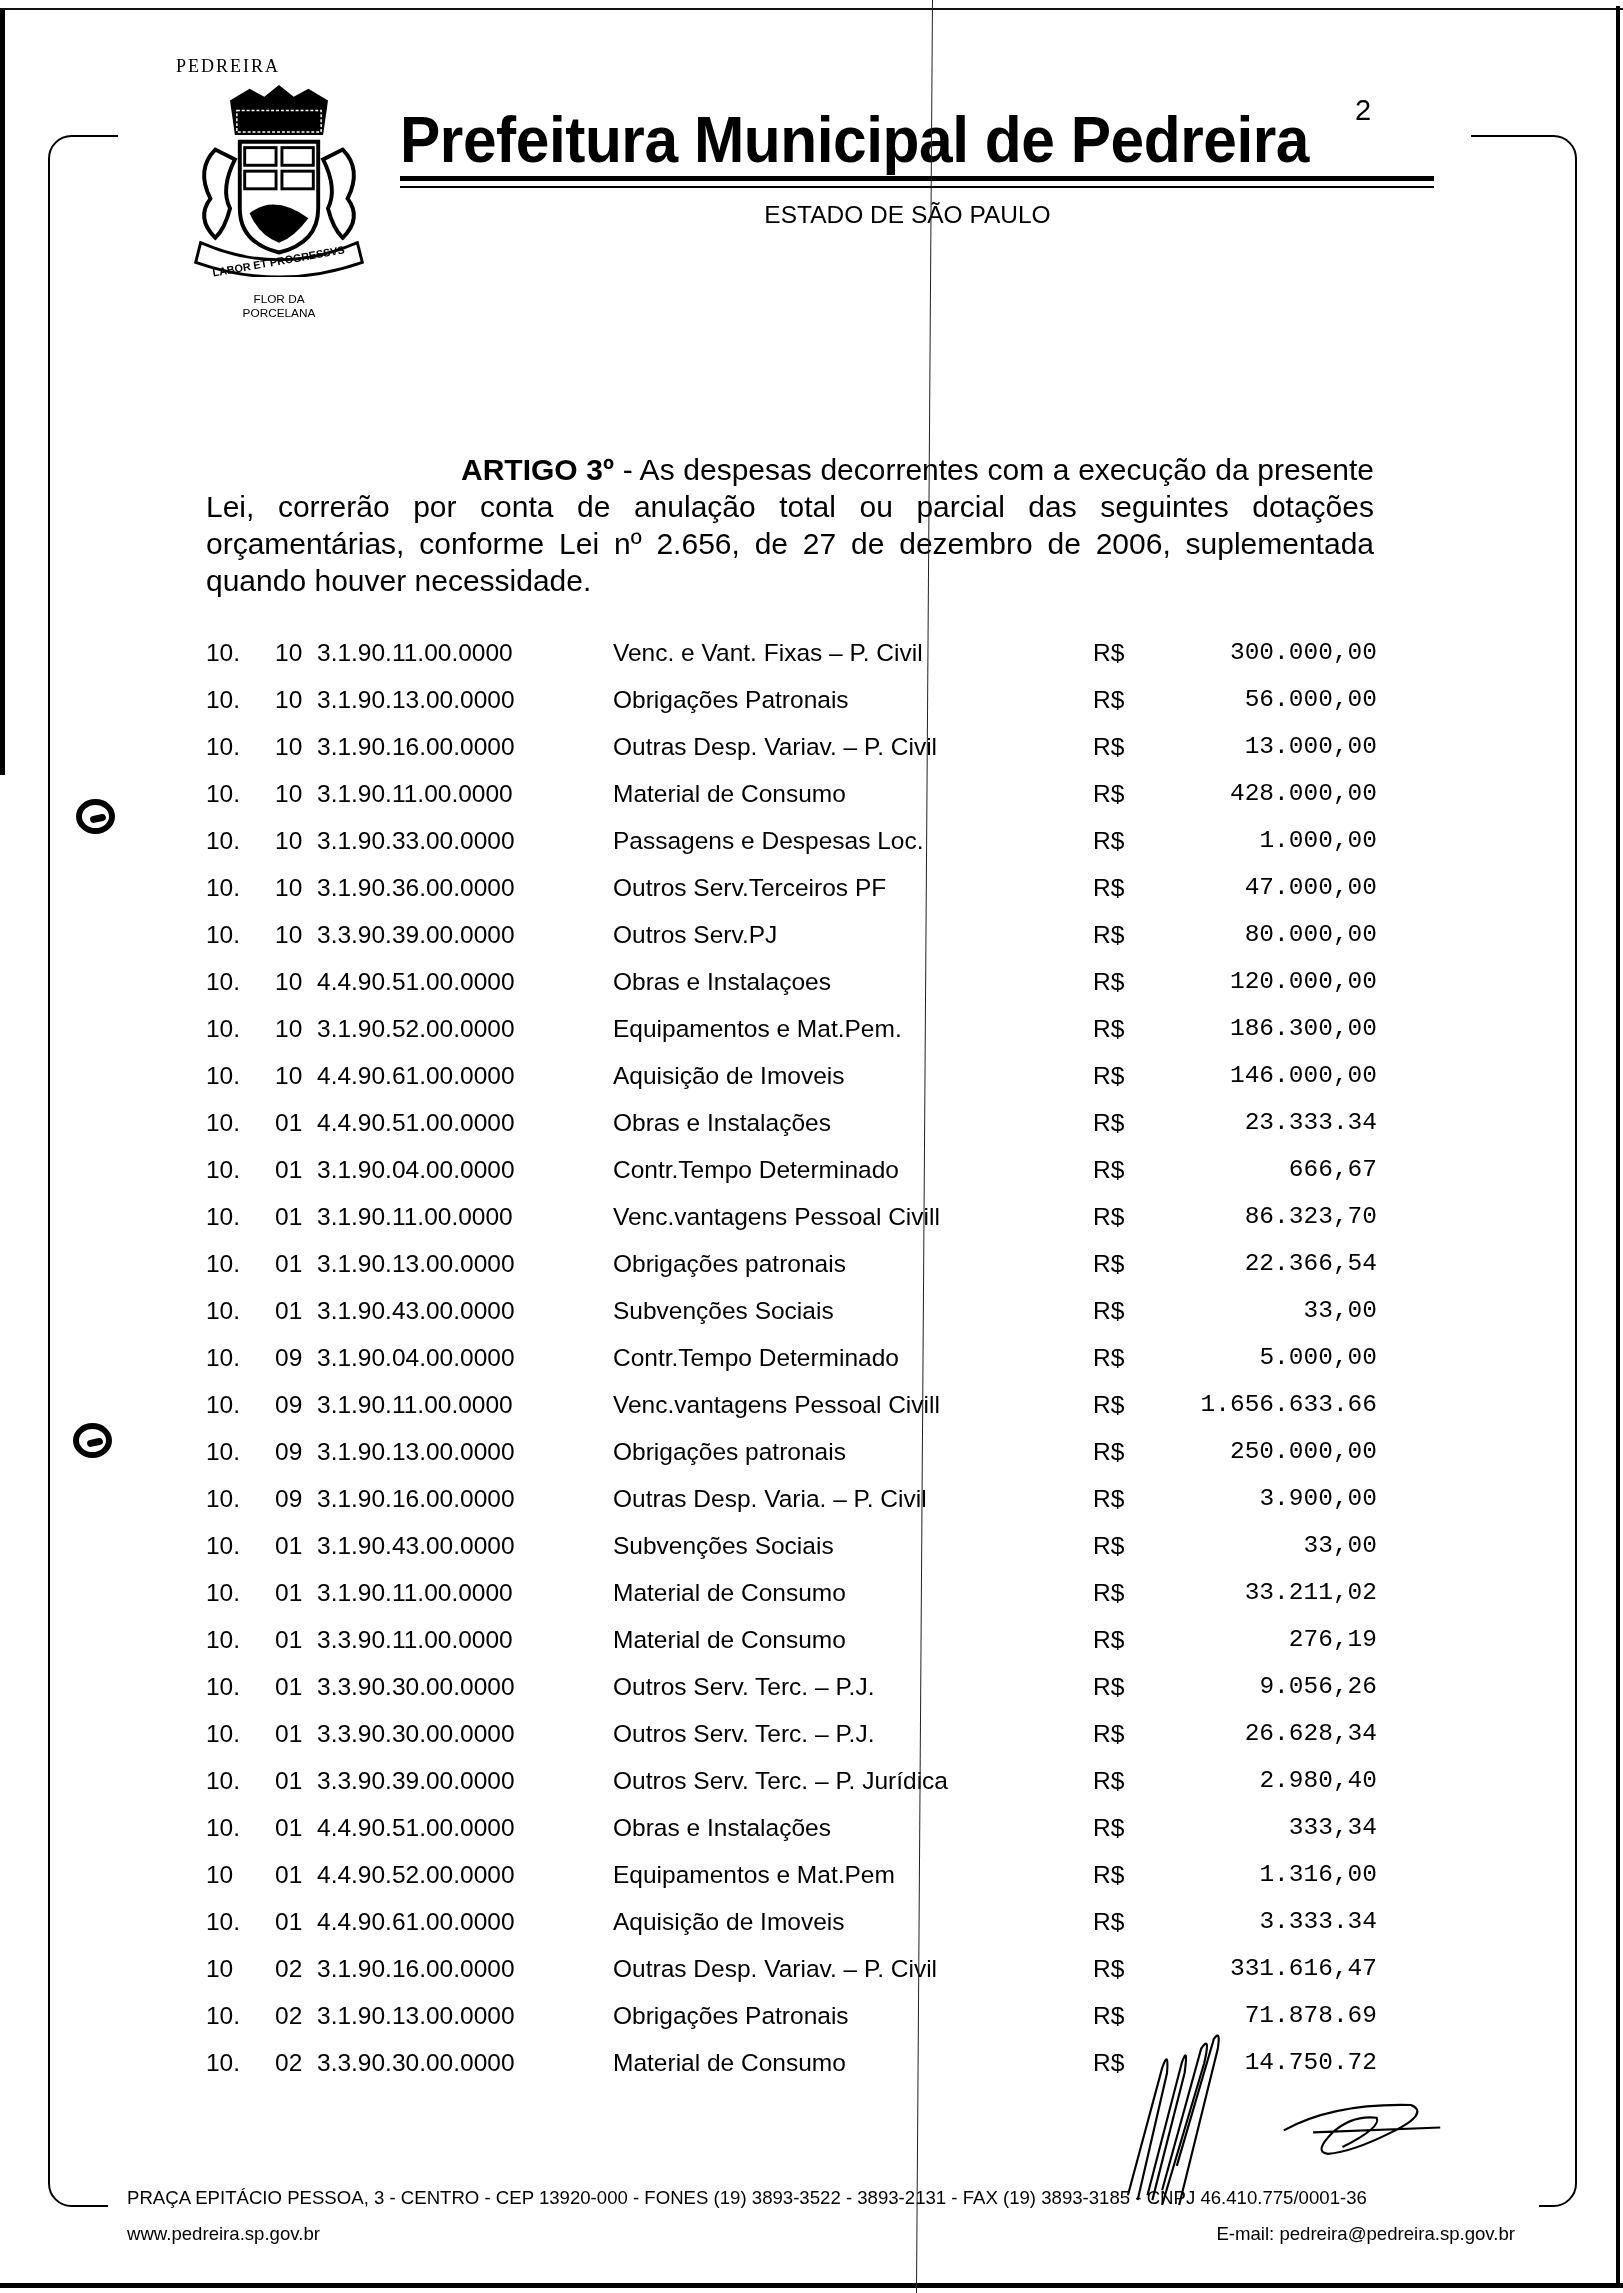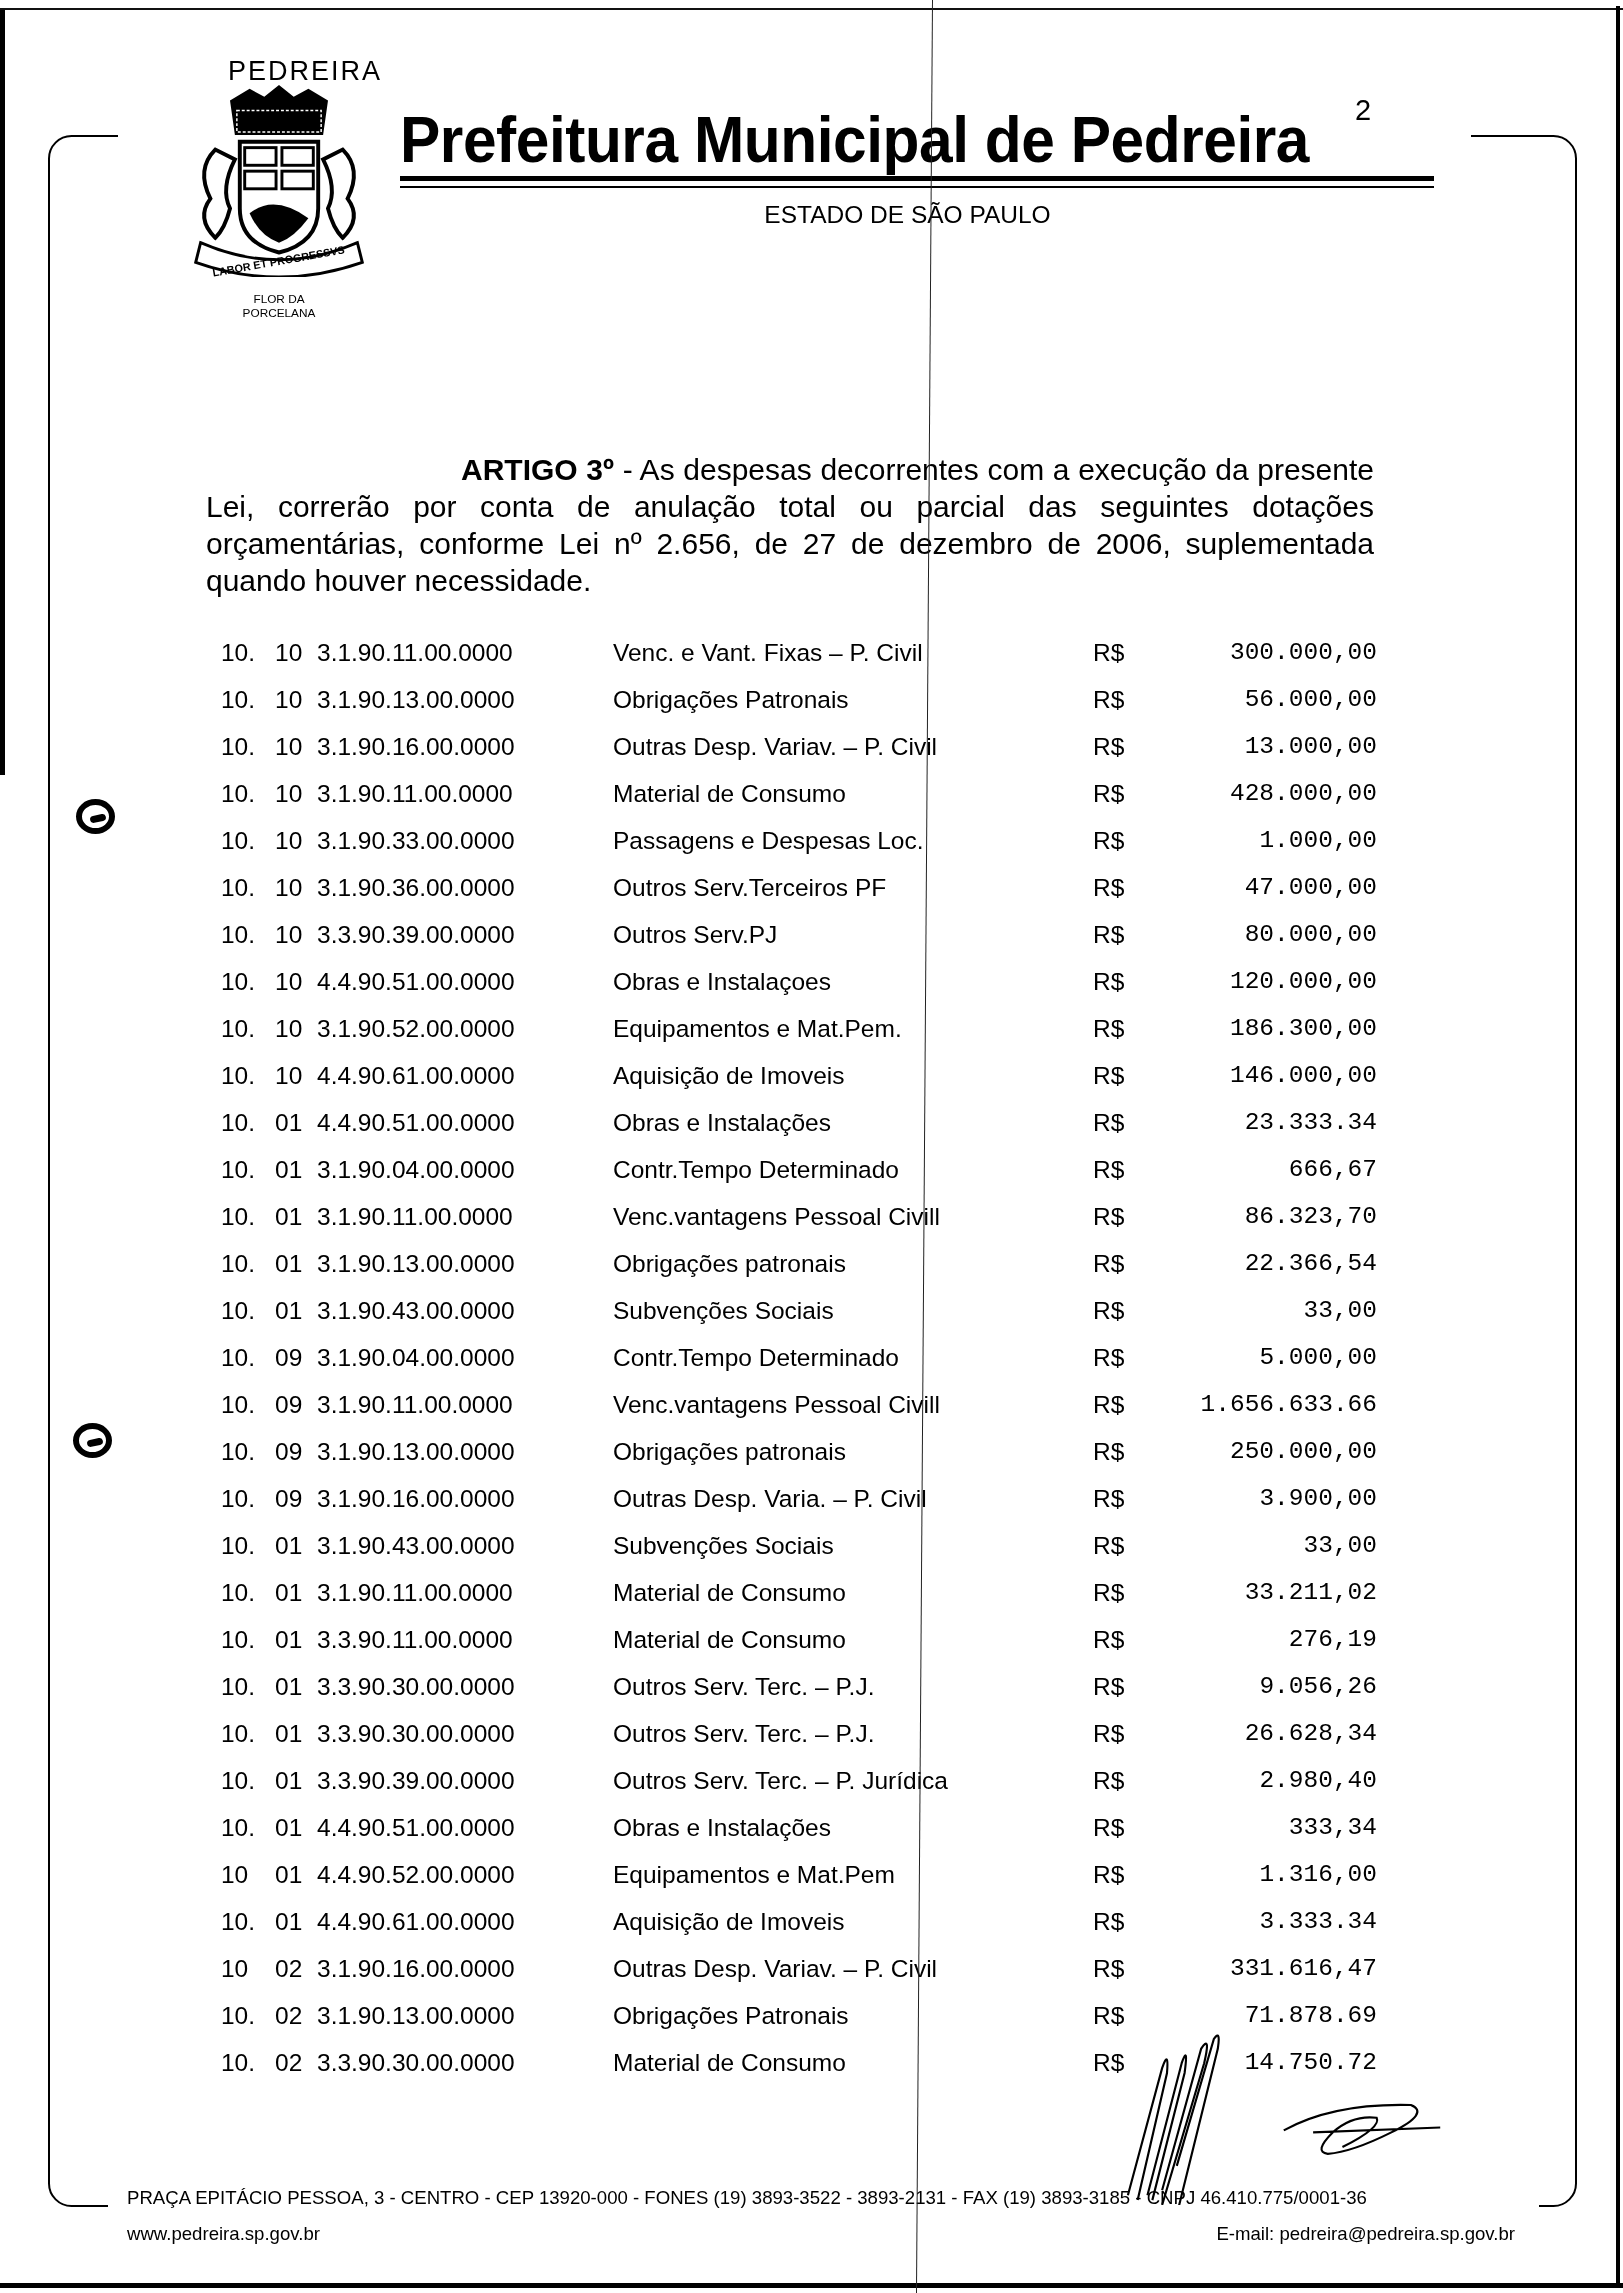--- a/index.html
+++ b/index.html
@@ -12,39 +12,39 @@
   .scan-bottom-edge { position: absolute; left: 0; bottom: 5.9px; width: 1623px; height: 4.9px; background: #000; }
   .fold-line { position: absolute; left: 932px; top: 0; width: 1px; height: 2294px; background: #222; transform: rotate(0.4deg); transform-origin: top left; }
 
   
   .frame { position: absolute; left: 48px; top: 135px; width: 1525px; height: 2068px; border: 2px solid #000; border-radius: 23.5px; }
   .frame-mask-top { position: absolute; left: 118px; top: 127px; width: 1353px; height: 13.7px; background: #fff; }
   .frame-mask-bottom { position: absolute; left: 108px; top: 2196px; width: 1431px; height: 13.7px; background: #fff; }
 
   
   .logo { position: absolute; left: 176px; top: 54px; width: 206px; height: 230px; }
-  .logo-text-top { position: absolute; left: 0; width: 206px; text-align: right; top: 2px; font-family: Liberation Sans, sans-serif; font-size: 27px; letter-spacing: 2px; }
+  .logo-text-top { position: absolute; left: 0; width: 206px; text-align: left; top: 2px; font-family: Liberation Serif, serif; font-size: 18px; letter-spacing: 2px; }
   .logo-motto { position: absolute; left: 29px; top: 160px; width: 147px; text-align: center; font-size: 10.8px; font-weight: bold; transform: rotate(-10deg); }
   .logo-flor { position: absolute; left: 0; top: 198px; width: 206px; text-align: center; font-size: 11.8px; line-height: 13.7px; }
 
   .page-number { position: absolute; left: 1355px; top: 94px; font-size: 29px; }
   .title { position: absolute; left: 400px; top: 102px; font-size: 65px; font-weight: bold; letter-spacing: -0.5px; transform: scaleX(0.93); transform-origin: left top; white-space: nowrap; }
   .title-rule-1 { position: absolute; left: 400px; top: 176px; width: 1034px; height: 4.9px; background: #000; }
   .title-rule-2 { position: absolute; left: 400px; top: 186px; width: 1034px; height: 2px; background: #000; }
   .subtitle { position: absolute; left: 0; width: 1623px; text-align: center; top: 201px; padding-left: 176px; box-sizing: border-box; font-size: 24.5px; margin-left: 8px; }
 
   
   .paragraph { position: absolute; left: 206px; top: 451px; width: 1168px; font-size: 30px; line-height: 37px; text-align: justify; }
   .paragraph .indent { display: inline-block; width: 255px; }
   .paragraph b { font-weight: bold; margin-top: 32px; }
 
   
   .budget-table { position: absolute; left: 201px; top: 635px; width: 1176px; }
   .row { position: relative; height: 47px; font-size: 24.5px; line-height: 35px; white-space: nowrap; }
-  .c-func { position: absolute; left: 4.9px; width: 59px; margin-left: 15px; }
+  .c-func { position: absolute; left: 4.9px; width: 59px; }
   .c-sub { position: absolute; left: 74px; width: 39px; }
   .c-code { position: absolute; left: 116px; width: 265px; }
   .c-desc { position: absolute; left: 412px; width: 412px; }
   .c-cur { position: absolute; left: 892px; width: 49px; }
   .c-val { position: absolute; right: 0; width: 216px; text-align: right; font-family: Liberation Mono, monospace; }
 
   
   .stamp { position: absolute; width: 39px; height: 35px; border: 6.9px solid #000; border-radius: 50%; box-sizing: border-box; }
   .stamp::after { content: ""; position: absolute; left: 7.8px; top: 9.8px; width: 15.7px; height: 6.9px; background: #000; border-radius: 3.9px; transform: rotate(-12deg); }
 

